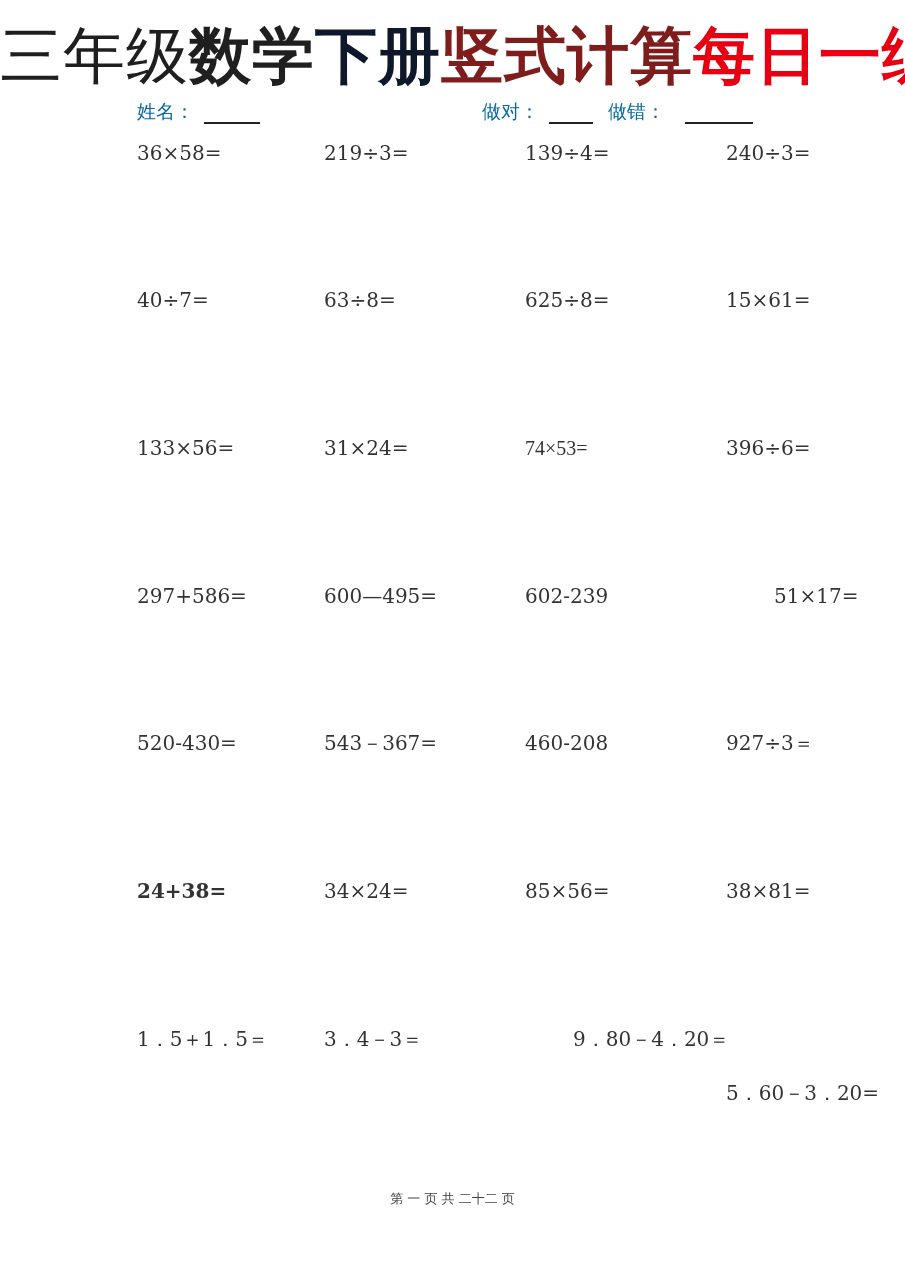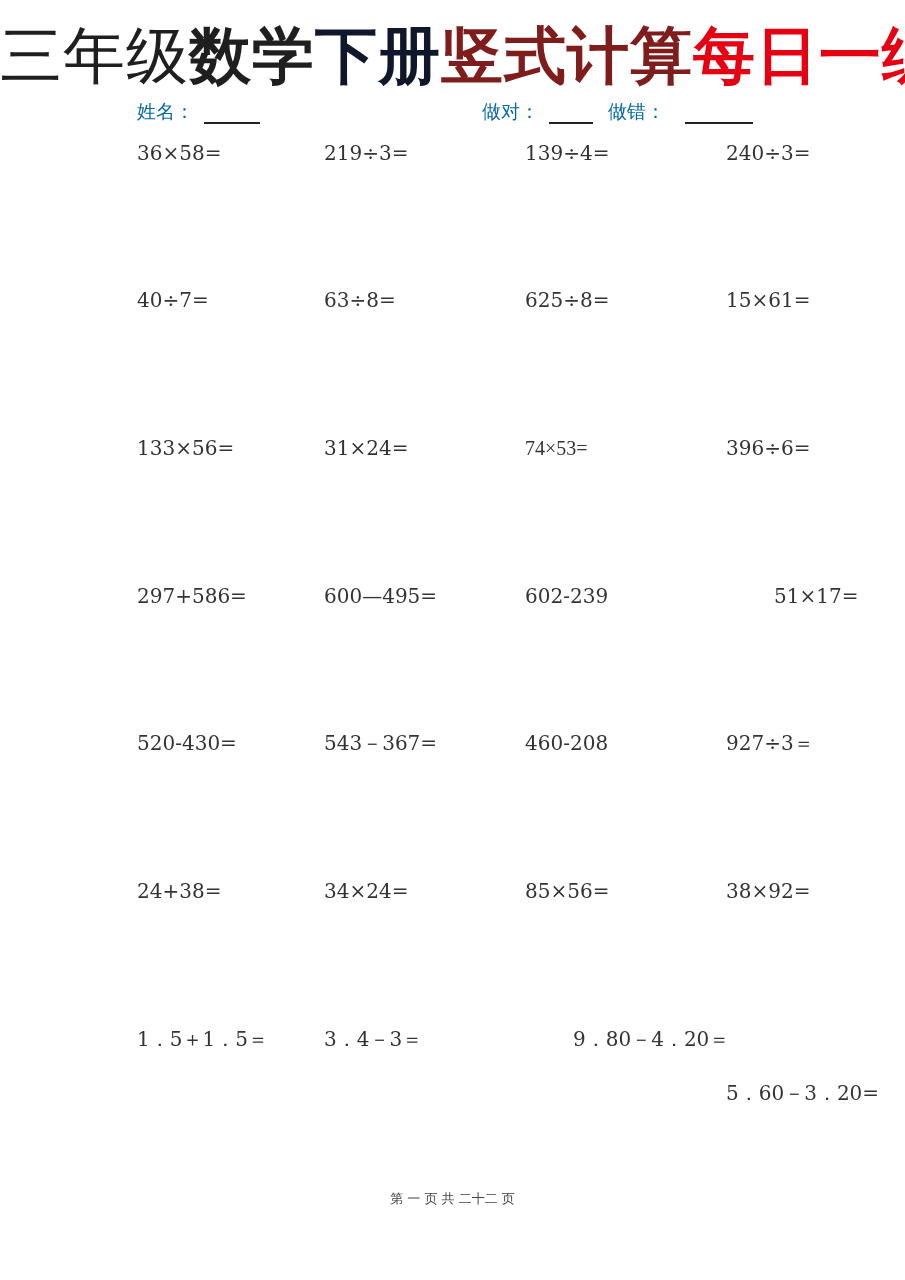--- a/index.html
+++ b/index.html
@@ -57,23 +57,23 @@
 <div class="prob" style="left:137px; top:583px;">297+586=</div>
 <div class="prob" style="left:324px; top:583px;">600—495=</div>
 <div class="prob" style="left:525px; top:583px;">602-239</div>
 <div class="prob" style="left:726px; top:583px;margin-left:48px;">51×17=</div>
 
 <div class="prob" style="left:137px; top:730px;">520-430=</div>
 <div class="prob" style="left:324px; top:730px;">543－367=</div>
 <div class="prob" style="left:525px; top:730px;">460-208</div>
 <div class="prob" style="left:726px; top:730px;">927÷3＝</div>
 
-<div class="prob" style="left:137px; top:878px;">24+38=</div>
+<div class="prob" style="left:137px; top:878px;font-weight:bold;">24+38=</div>
 <div class="prob" style="left:324px; top:878px;">34×24=</div>
 <div class="prob" style="left:525px; top:878px;">85×56=</div>
-<div class="prob" style="left:726px; top:878px;">38×92=</div>
+<div class="prob" style="left:726px; top:878px;">38×81=</div>
 
 <div class="prob" style="left:137px; top:1026px;">1．5＋1．5＝</div>
 <div class="prob" style="left:324px; top:1026px;">3．4－3＝</div>
 <div class="prob" style="left:525px; top:1026px;margin-left:48px;">9．80－4．20＝</div>
 <div class="prob" style="left:726px; top:1080px;">5．60－3．20=</div>
 
 <div class="footer">第 一 页 共 二十二 页</div>
 
 </body></html>

